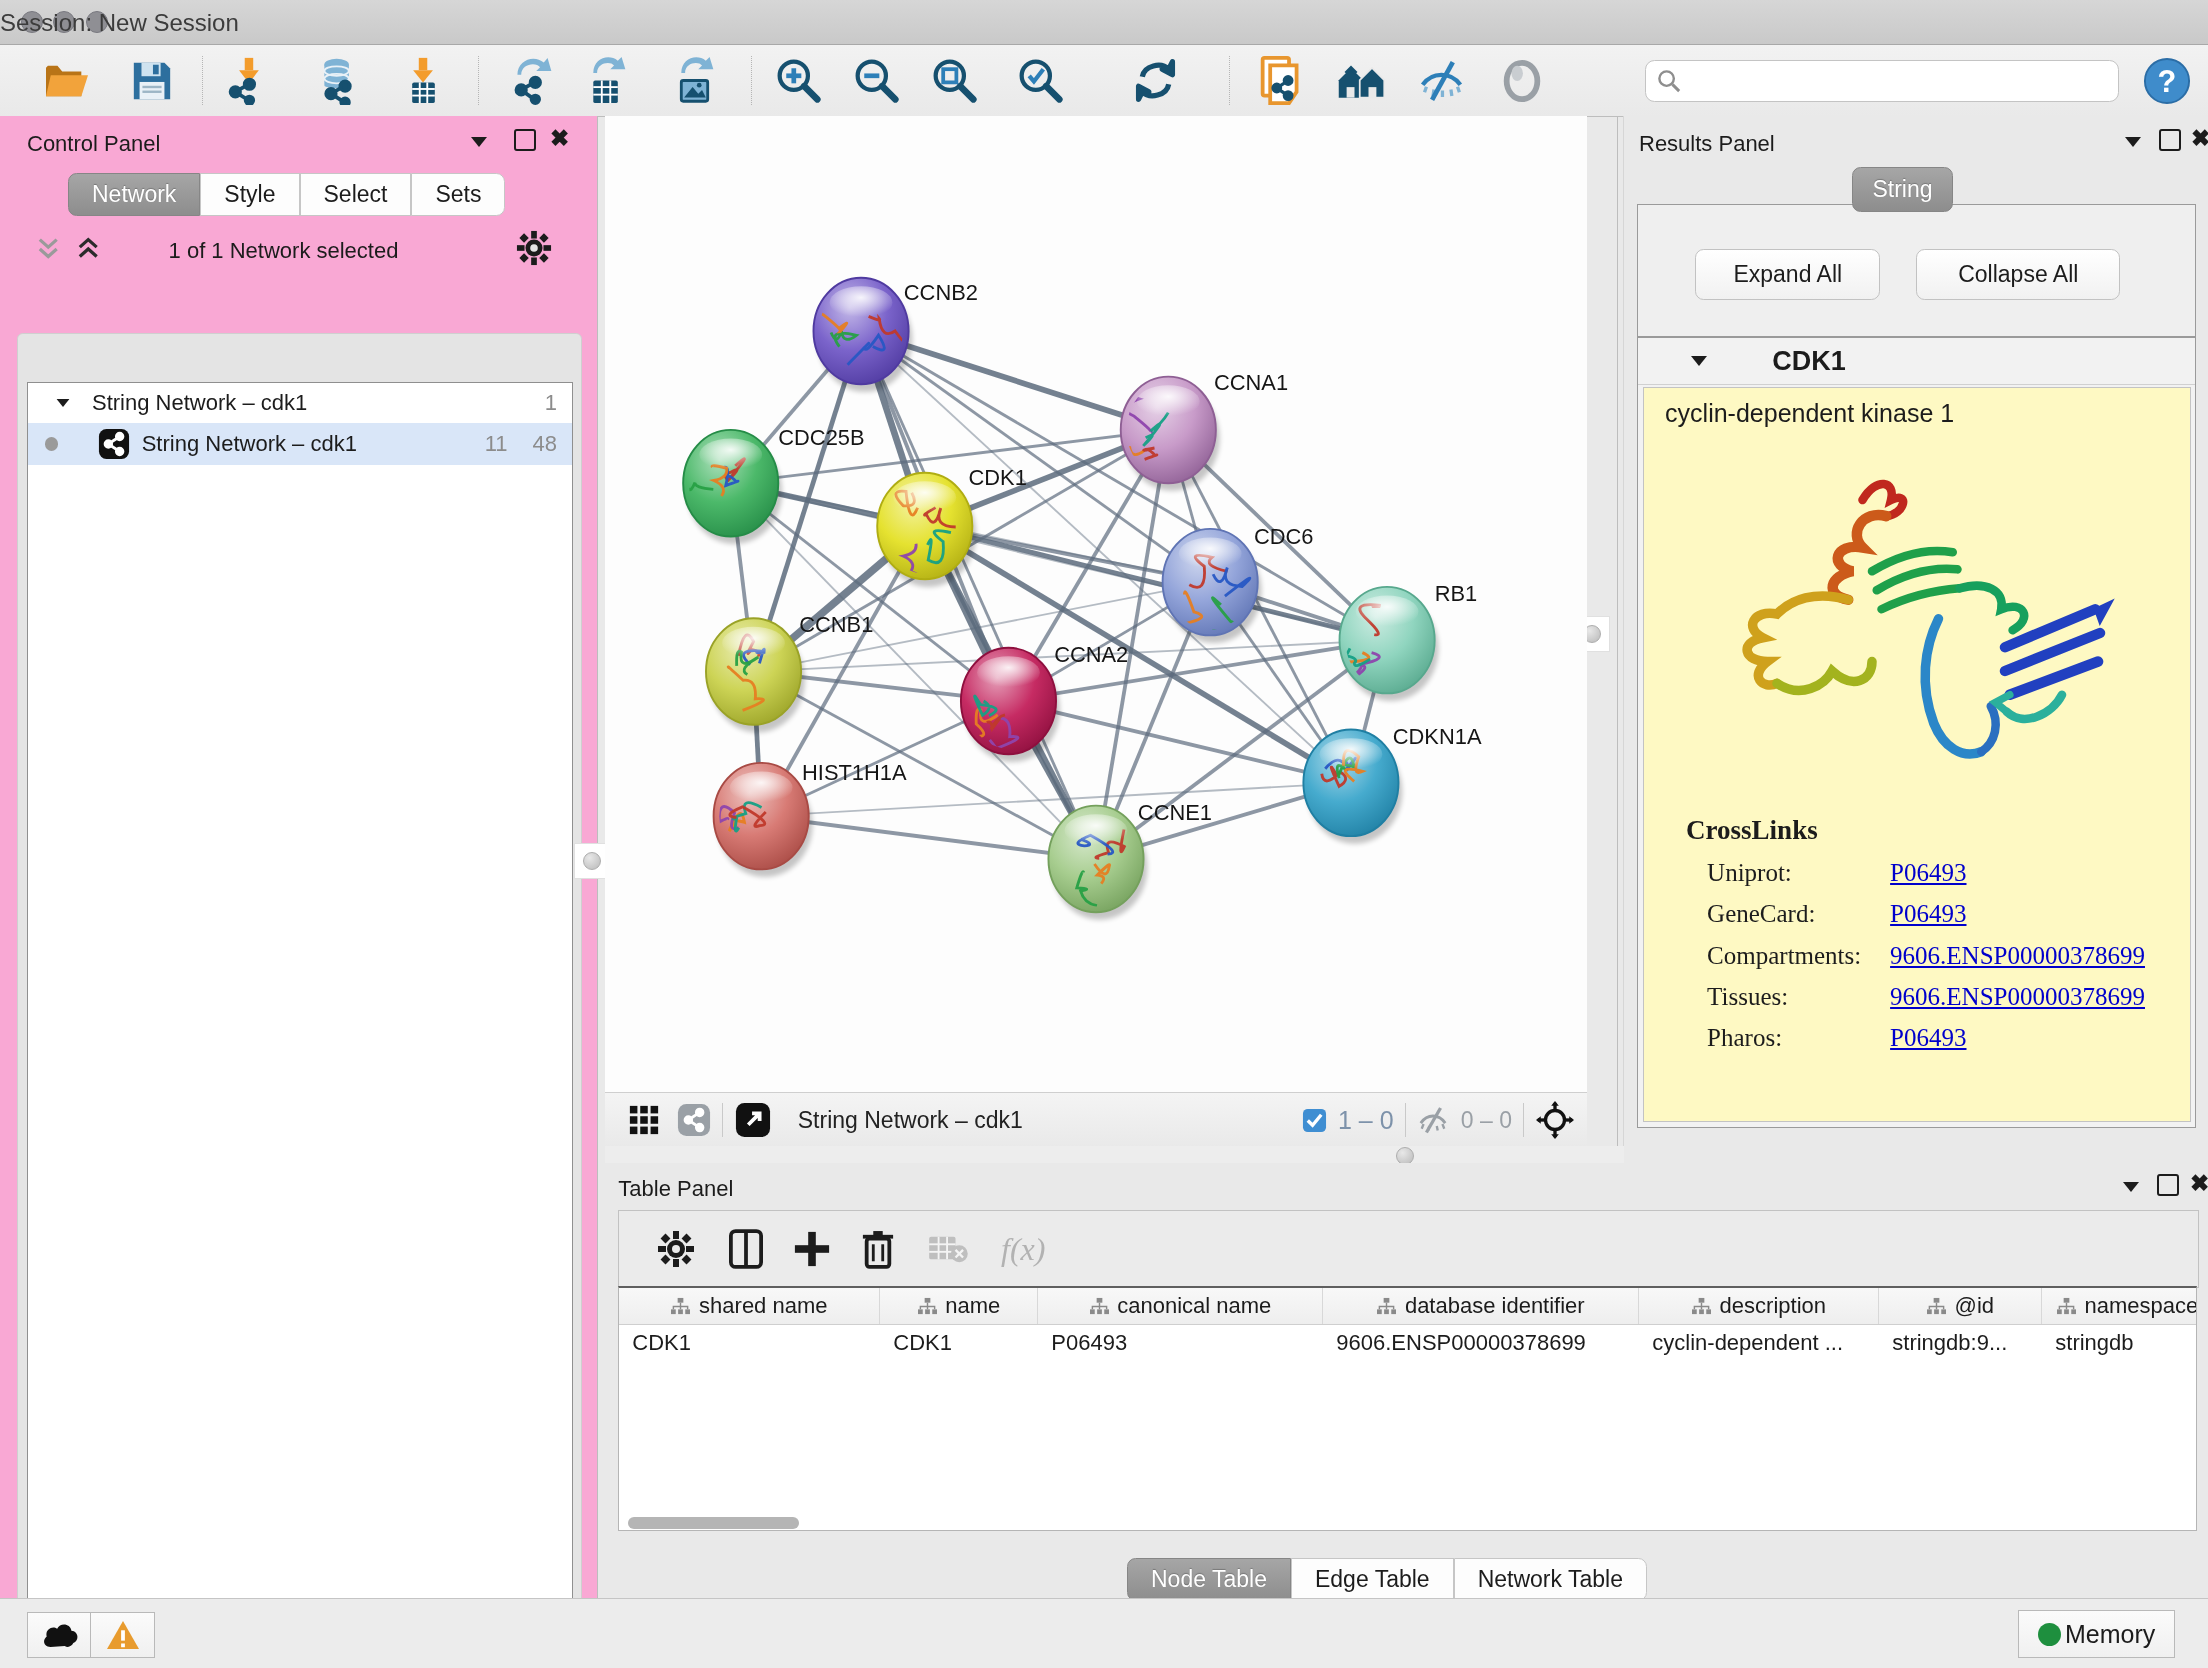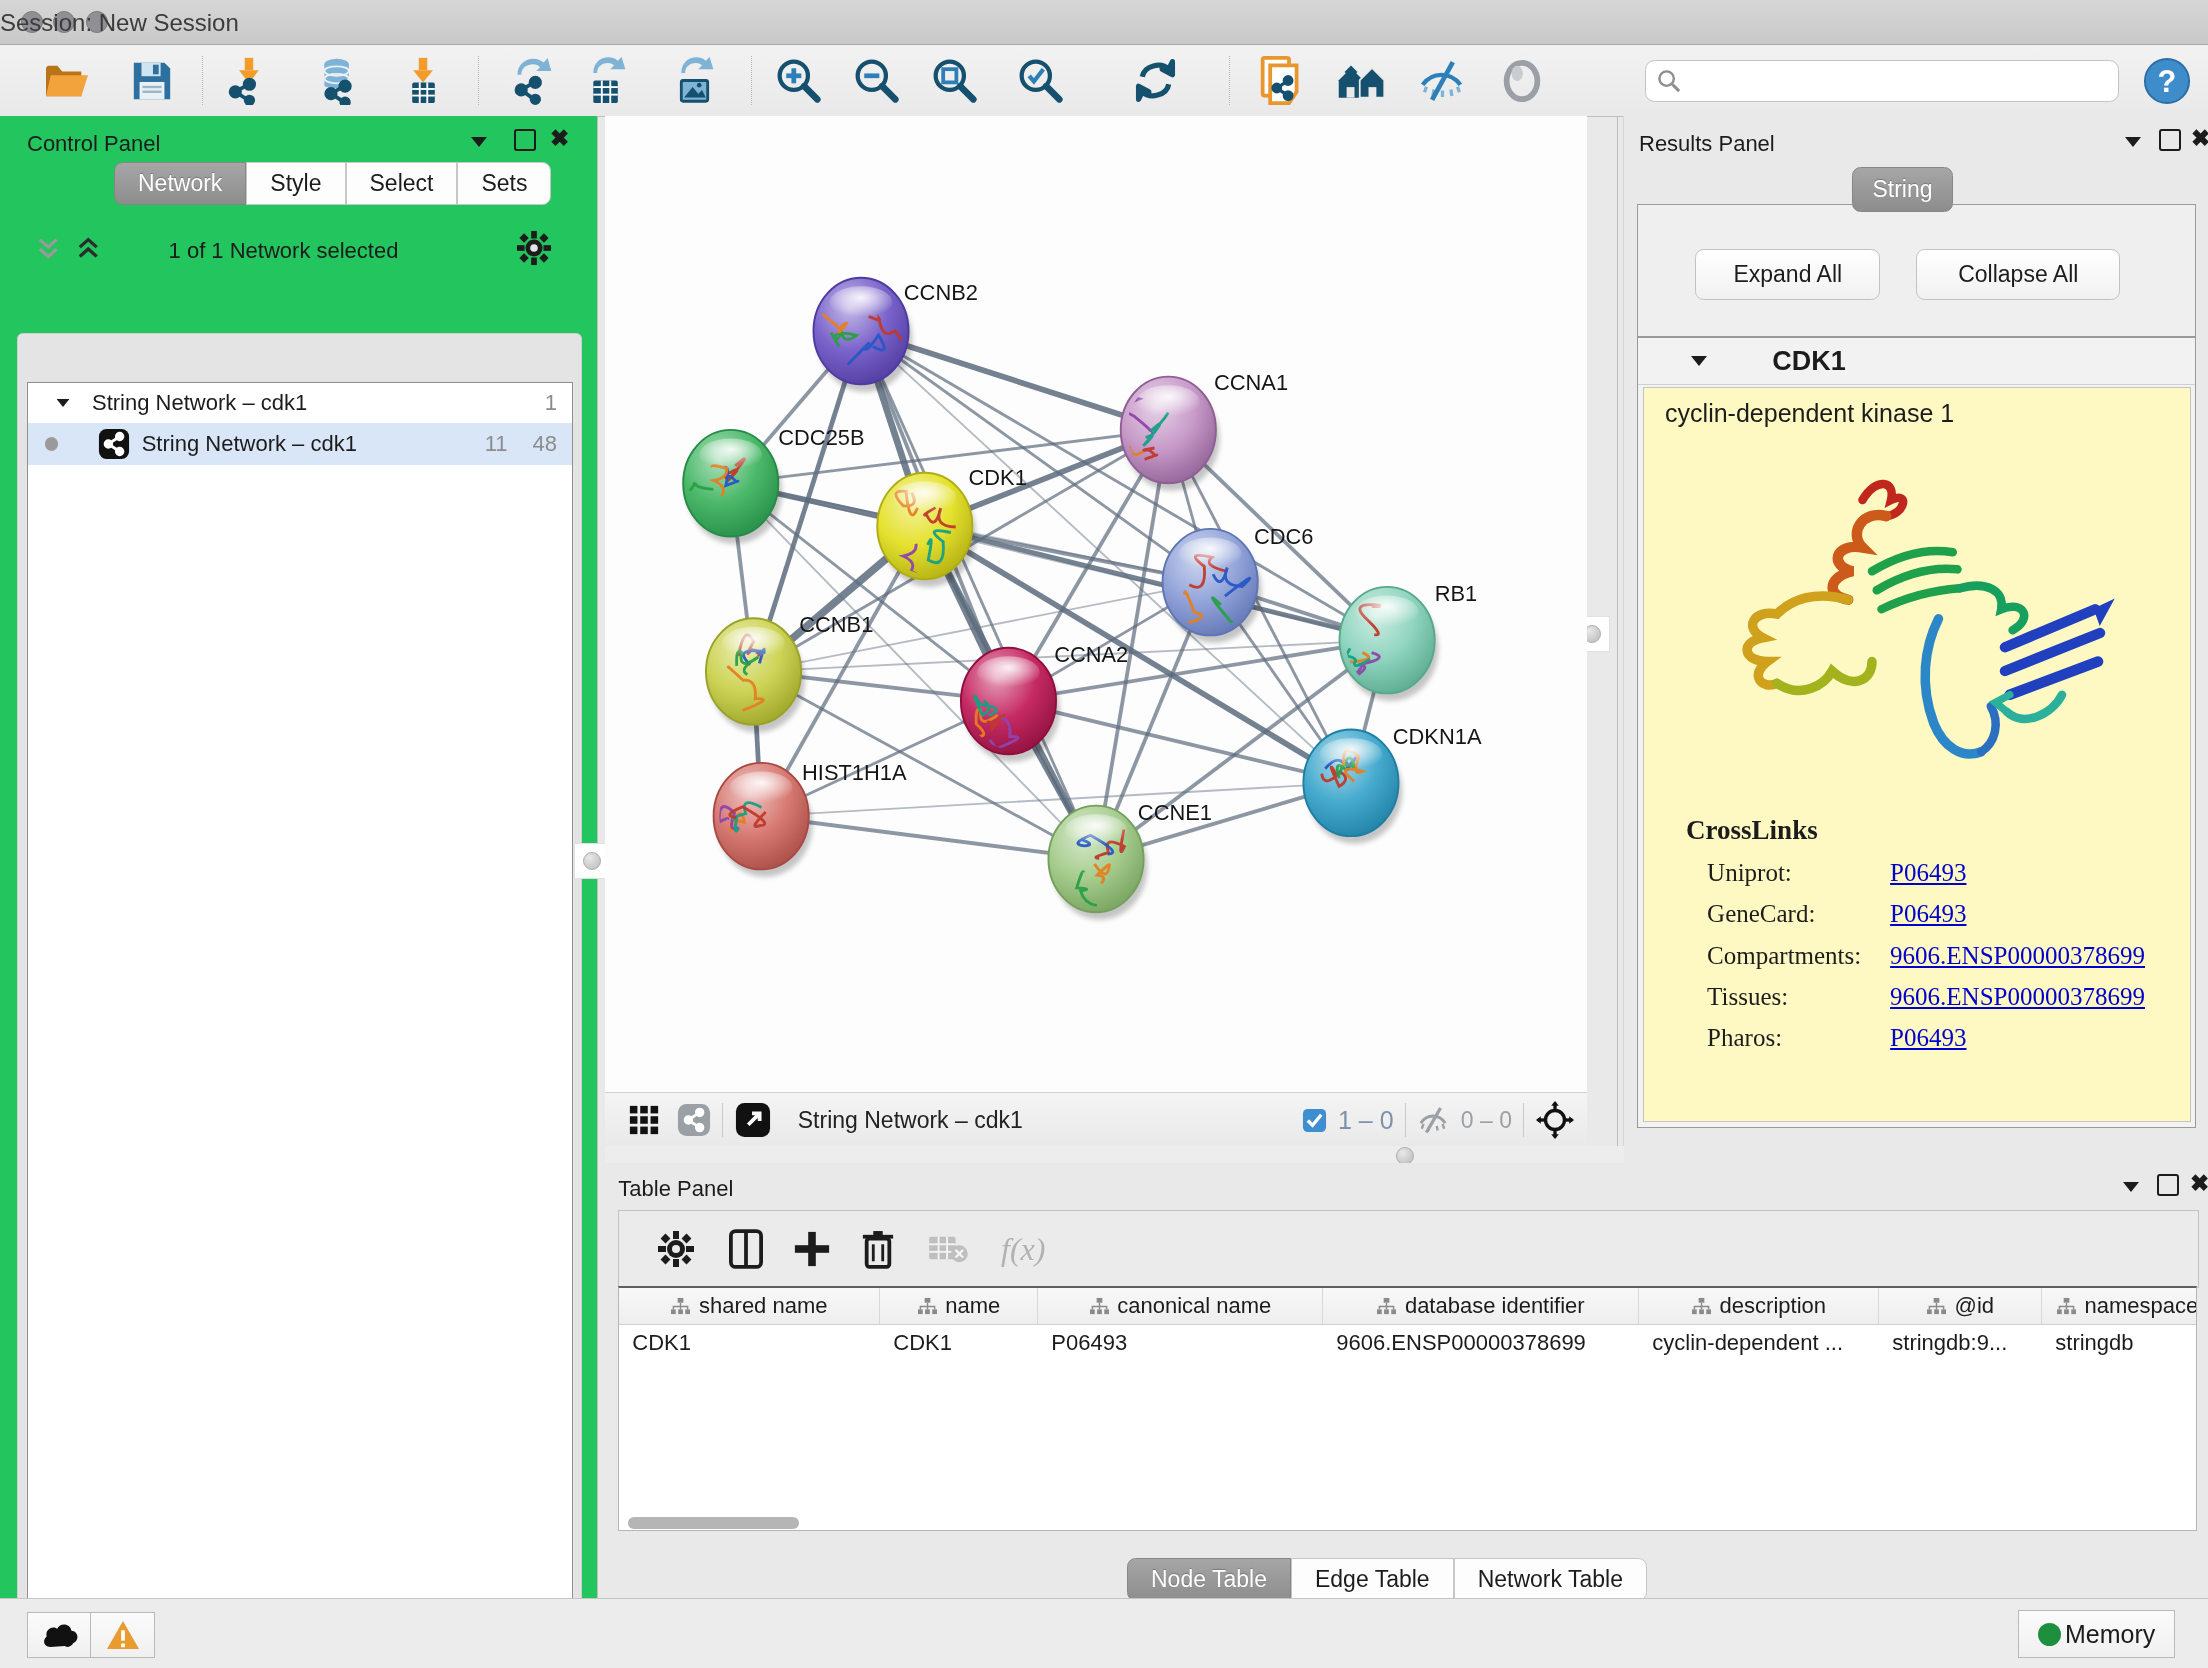--- a/index.html
+++ b/index.html
@@ -24,21 +24,21 @@
        border-top:10.5px solid #1c1c1c;display:inline-block;}
   .sqbtn{width:18px;height:18px;border:2.4px solid #1c1c1c;border-radius:2.9px;display:inline-block;}
   .xbtn{font-size:23px;font-weight:bold;color:#1c1c1c;line-height:18px;}
   .tab{height:43px;display:flex;align-items:center;justify-content:center;font-size:23px;
        background:#fdfdfd;border:1px solid #c6c6c6;box-sizing:border-box;cursor:default;}
   .tab.active{background:linear-gradient(#a6a6a6,#8d8d8d);color:#fff;border-color:#868686;
        text-shadow:0 -1px 1px rgba(0,0,0,.25);}
   .tab.first{border-radius:8.6px 0 0 8.6px;}
   .tab.last{border-radius:0 8.6px 8.6px 0;}
   
-  .ctrl-bg{left:0;top:116px;width:597px;height:1482px;background:#22c55e;}
+  .ctrl-bg{left:0;top:116px;width:597px;height:1482px;background:#f9a8d4;}
   .ctrl-inner{left:17px;top:217px;width:563px;height:1370px;background:#e4e4e4;
       border:1px solid #cfcfcf;border-radius:5.7px;}
   .listbox{left:27px;top:266px;width:544px;height:1313px;background:#fff;border:1.4px solid #8f8f8f;}
   .net-row1{height:40px;display:flex;align-items:center;font-size:22px;}
   .net-row2{height:42px;display:flex;align-items:center;font-size:22px;background:#d9e6f8;}
   .graynum{color:#8c8c8c;}
   
   .canvas{left:605px;top:116px;width:982px;height:976px;background:#fdfdfd;}
   .netbar{left:605px;top:1092px;width:982px;height:54px;background:linear-gradient(#f4f4f4,#e9e9e9);
       border-top:1px solid #cfcfcf;display:flex;align-items:center;}
@@ -270,21 +270,21 @@
           <text x="25" y="36" text-anchor="middle" font-size="32" font-weight="bold" fill="#fff" font-family="Liberation Sans,sans-serif">?</text>
         </svg>
     </div>
   </div>
 
   <div class="abs ctrl-bg">
     <div class="abs panel-head" style="left:27px;top:15px;">Control Panel</div>
     <div class="abs tri" style="left:471px;top:21px;"></div>
     <div class="abs sqbtn" style="left:514px;top:13.3px;"></div>
     <div class="abs xbtn" style="left:550px;top:13.3px;">✖</div>
-    <div class="abs" id="cp-tabs" style="left:68px;top:46px;display:flex;margin-left:46px;">
+    <div class="abs" id="cp-tabs" style="left:68px;top:57px;display:flex;">
         <div class="tab active first" style="min-width: 86px; padding: 0px 23px;">Network</div>
         <div class="tab" style="min-width: 86px; padding: 0px 23px;">Style</div>
         <div class="tab" style="min-width: 86px; padding: 0px 23px;">Select</div>
         <div class="tab last" style="min-width: 86px; padding: 0px 23px;">Sets</div>
       </div>
     <div class="abs ctrl-inner"></div>
     <div class="abs" style="left:34px;top:118px;">
       <svg width="28.5" height="30" viewBox="0 0 30 32">
           <g stroke="#9a9a9a" stroke-width="3.5" fill="none">
             <path d="M6 6 L15 14 L24 6"></path>

